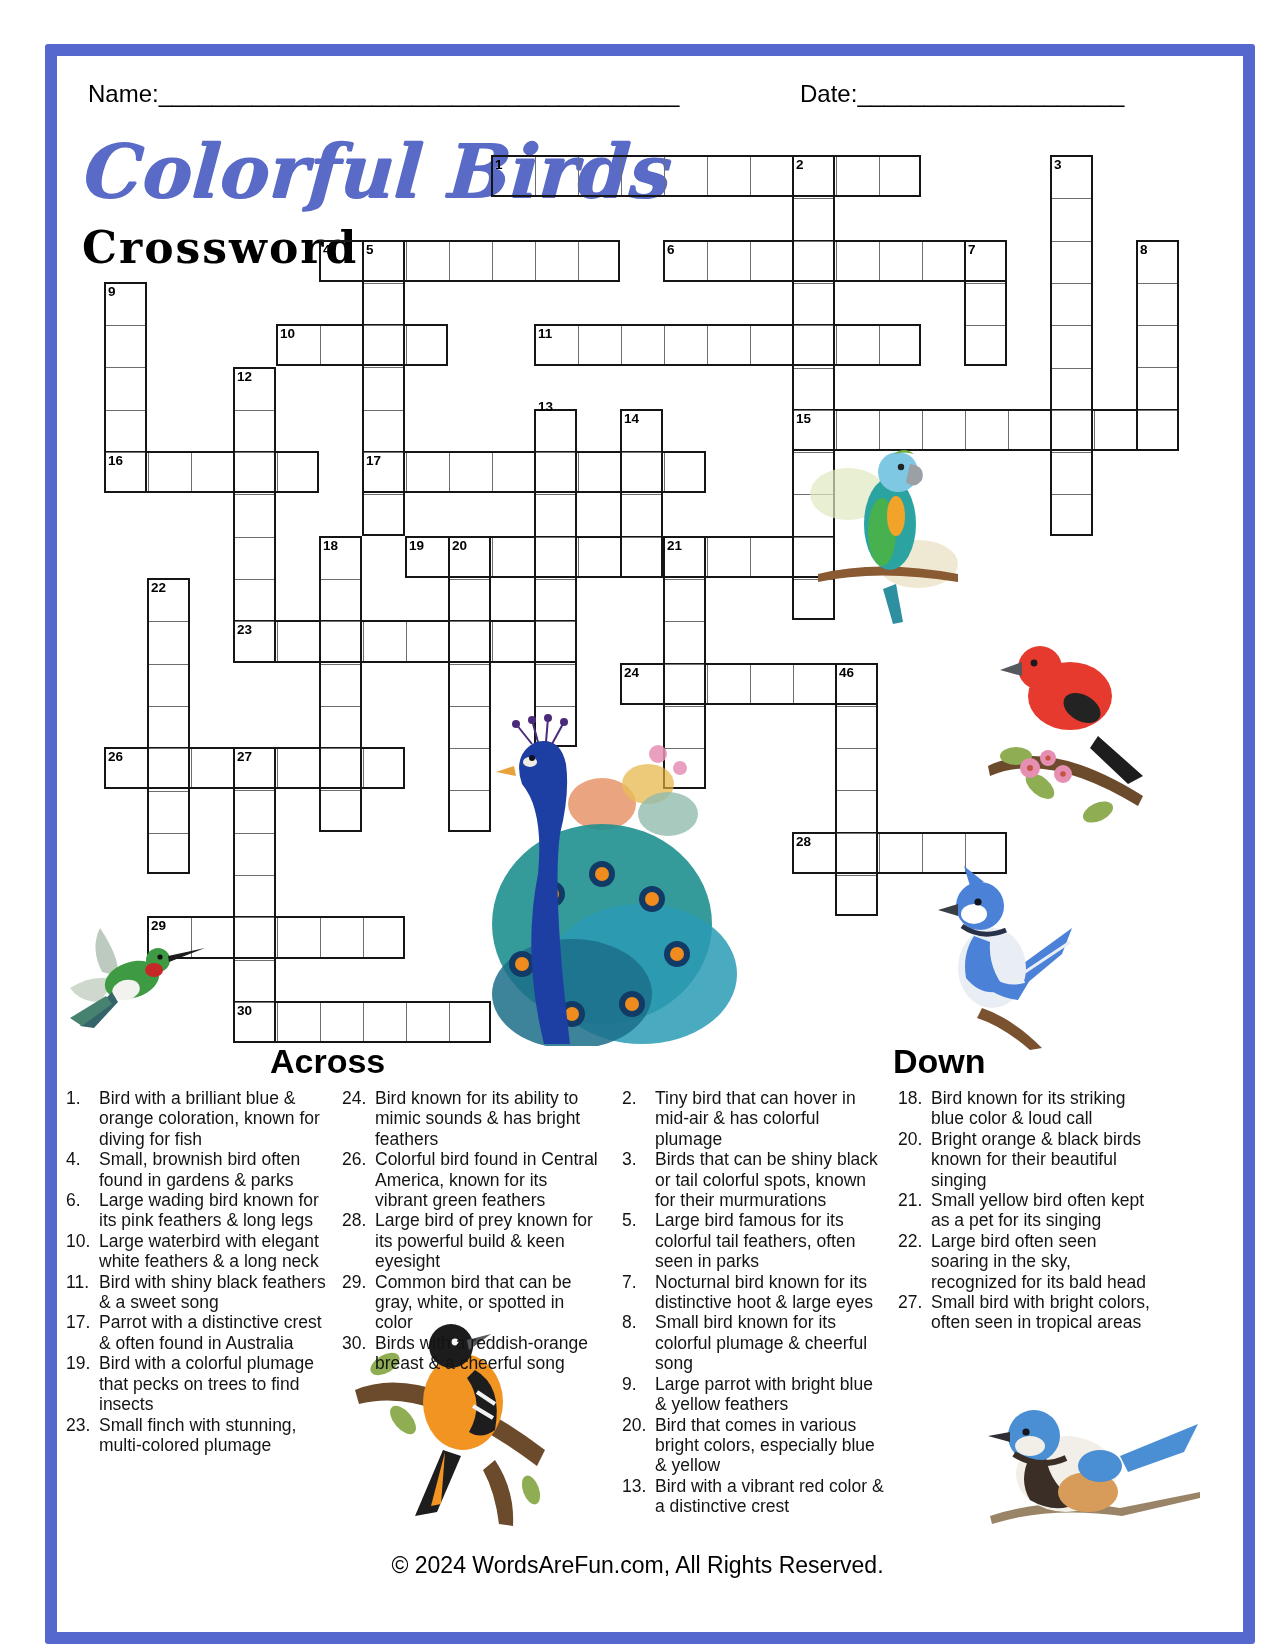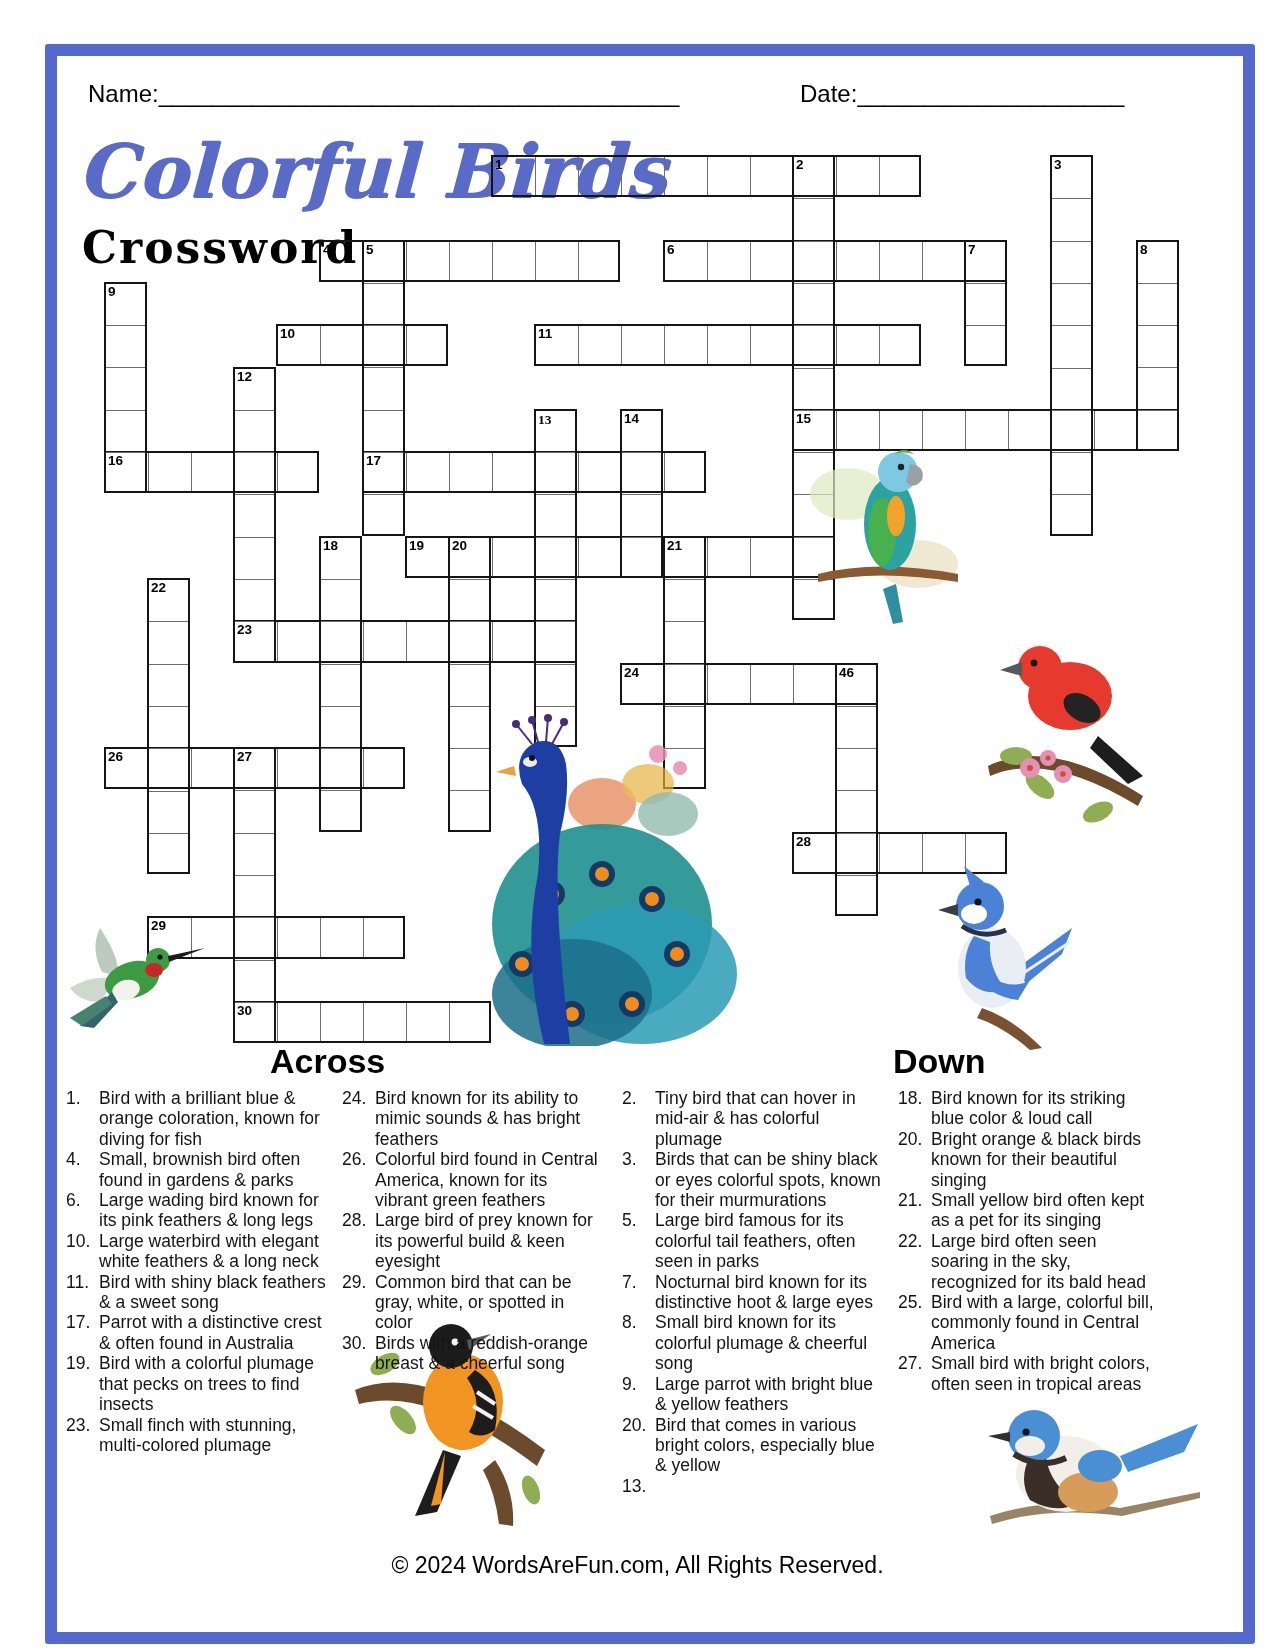--- a/index.html
+++ b/index.html
@@ -281,21 +281,21 @@
     <span class="cellnum" style="left: 1054px; top: 158px;">3</span>
     <span class="cellnum" style="left: 323px; top: 242.6px;">4</span>
     <span class="cellnum" style="left: 366px; top: 242.6px;">5</span>
     <span class="cellnum" style="left: 667px; top: 242.6px;">6</span>
     <span class="cellnum" style="left: 968px; top: 242.6px;">7</span>
     <span class="cellnum" style="left: 1140px; top: 242.6px;">8</span>
     <span class="cellnum" style="left: 108px; top: 284.9px;">9</span>
     <span class="cellnum" style="left: 280px; top: 327.2px;">10</span>
     <span class="cellnum" style="left: 538px; top: 327.2px;">11</span>
     <span class="cellnum" style="left: 237px; top: 369.5px;">12</span>
-    <span class="cellnum" style="left: 538px; top: 413px; font-family: Liberation Serif, serif;">13</span>
+    <span class="cellnum" style="left: 538px; top: 400px;">13</span>
     <span class="cellnum" style="left: 624px; top: 411.8px;">14</span>
     <span class="cellnum" style="left: 796px; top: 411.8px;">15</span>
     <span class="cellnum" style="left: 108px; top: 454.1px;">16</span>
     <span class="cellnum" style="left: 366px; top: 454.1px;">17</span>
     <span class="cellnum" style="left: 323px; top: 538.7px;">18</span>
     <span class="cellnum" style="left: 409px; top: 538.7px;">19</span>
     <span class="cellnum" style="left: 452px; top: 538.7px;">20</span>
     <span class="cellnum" style="left: 667px; top: 538.7px;">21</span>
     <span class="cellnum" style="left: 151px; top: 581px;">22</span>
     <span class="cellnum" style="left: 237px; top: 623.3px;">23</span>
@@ -459,30 +459,29 @@
   </div>
 <div class="clue-col" id="across-col-2" style="left:342px;top:1088px;width:262px;">
     <div class="clue"><span class="cn">24.</span><span>Bird known for its ability to mimic sounds &amp; has bright feathers</span></div>
     <div class="clue"><span class="cn">26.</span><span>Colorful bird found in Central America, known for its vibrant green feathers</span></div>
     <div class="clue"><span class="cn">28.</span><span>Large bird of prey known for its powerful build &amp; keen eyesight</span></div>
     <div class="clue"><span class="cn">29.</span><span>Common bird that can be gray, white, or spotted in color</span></div>
     <div class="clue"><span class="cn">30.</span><span>Birds with a reddish-orange breast &amp; a cheerful song</span></div>
   </div>
 <div class="clue-col" id="down-col-1" style="left:622px;top:1088px;width:262px;">
     <div class="clue"><span class="cn">2.</span><span>Tiny bird that can hover in mid-air &amp; has colorful plumage</span></div>
-    <div class="clue"><span class="cn">3.</span><span>Birds that can be shiny black or eyes colorful spots, known for their murmurations</span></div>
+    <div class="clue"><span class="cn">3.</span><span>Birds that can be shiny black or tail colorful spots, known for their murmurations</span></div>
     <div class="clue"><span class="cn">5.</span><span>Large bird famous for its colorful tail feathers, often seen in parks</span></div>
     <div class="clue"><span class="cn">7.</span><span>Nocturnal bird known for its distinctive hoot &amp; large eyes</span></div>
     <div class="clue"><span class="cn">8.</span><span>Small bird known for its colorful plumage &amp; cheerful song</span></div>
     <div class="clue"><span class="cn">9.</span><span>Large parrot with bright blue &amp; yellow feathers</span></div>
     <div class="clue"><span class="cn">20.</span><span>Bird that comes in various bright colors, especially blue &amp; yellow</span></div>
-    <div class="clue"><span class="cn">13.</span></div>
+    <div class="clue"><span class="cn">13.</span><span>Bird with a vibrant red color &amp; a distinctive crest</span></div>
   </div>
 <div class="clue-col" id="down-col-2" style="left:898px;top:1088px;width:258px;">
     <div class="clue"><span class="cn">18.</span><span>Bird known for its striking blue color &amp; loud call</span></div>
     <div class="clue"><span class="cn">20.</span><span>Bright orange &amp; black birds known for their beautiful singing</span></div>
     <div class="clue"><span class="cn">21.</span><span>Small yellow bird often kept as a pet for its singing</span></div>
     <div class="clue"><span class="cn">22.</span><span>Large bird often seen soaring in the sky, recognized for its bald head</span></div>
-    <div class="clue"><span class="cn">25.</span><span>Bird with a large, colorful bill, commonly found in Central America</span></div>
     <div class="clue"><span class="cn">27.</span><span>Small bird with bright colors, often seen in tropical areas</span></div>
   </div>
 
 <div class="footer" style="top:1552px;">© 2024 WordsAreFun.com, All Rights Reserved.</div>
 
 </body></html>

